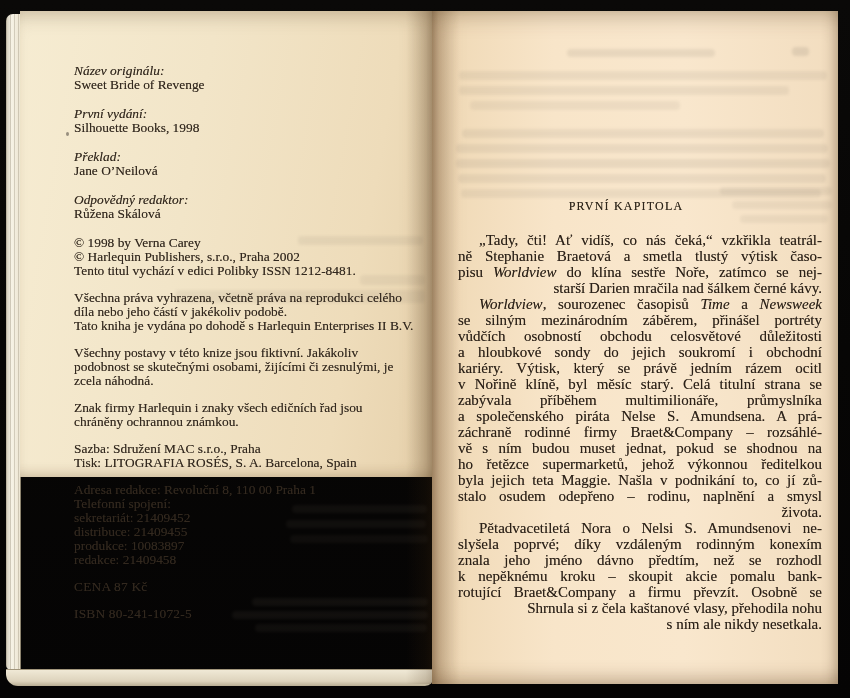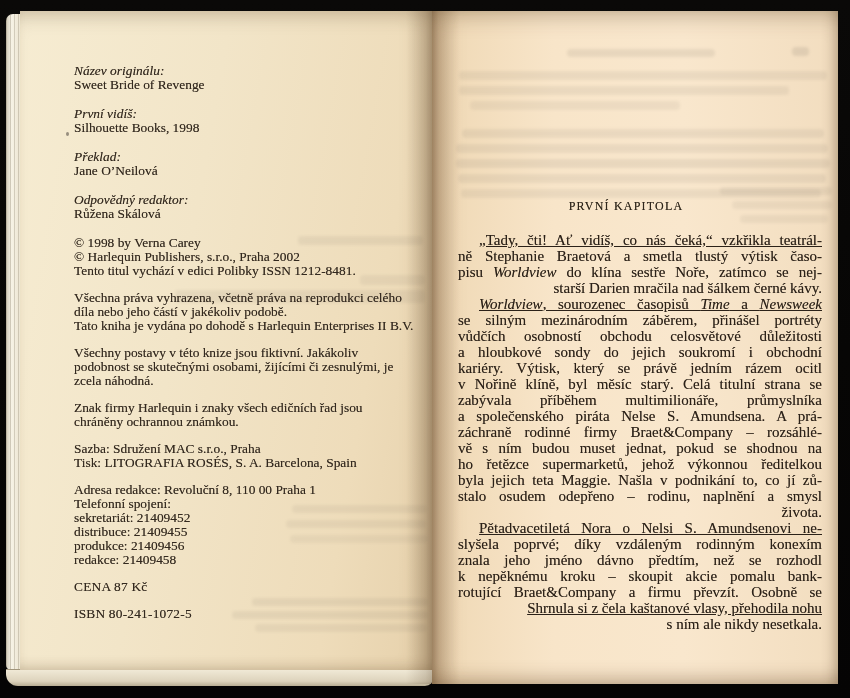--- a/index.html
+++ b/index.html
@@ -18,21 +18,21 @@
     border-right:1px solid #8d846f;
   }
   .bottom-edge{
     position:absolute;left:6px;top:669px;width:428px;height:16px;
     background:linear-gradient(180deg,#f0e9d6 0%,#ddd3bc 70%,#b8ad93 100%);
     border-top:1px solid #a2967c;
     border-radius:0 0 9px 12px;
   }
   .page{position:absolute;top:11px;}
   .page-left{
-    left:20px;width:412px;height:659px;
+    left:20px;width:412px;height:466px;
     background:linear-gradient(100deg,#f6ecd2 0%,#f2e5c8 40%,#eedcba 78%,#e7d2ad 97%);
     box-shadow:
       inset 0 16px 20px -12px rgba(70,45,20,.22),
       inset -20px 0 26px -14px rgba(95,60,25,.30),
       inset 0 -10px 14px -9px rgba(80,55,25,.25);
   }
   .page-right{
     left:432px;width:406px;height:673px;
     background:linear-gradient(90deg,#e2c8a5 0%,#f1dbb9 7%,#f8e5c9 30%,#f9e7cd 62%,#f2ddbf 100%);
     box-shadow:
@@ -69,21 +69,21 @@
     color:#2e261b;text-shadow:0 0 .5px rgba(46,38,27,.6);
   }
   .chapter-body{
     position:absolute;left:26px;top:221px;width:364px;
     font-size:15px;line-height:16px;color:#2b2118;
     text-shadow:0 0 .5px rgba(43,33,24,.5);
   }
   .bline{height:16px;}
   .bline.j{text-align:justify;text-align-last:justify;}
   .bline.l{text-align:right;}
-  .bline.ind{text-indent:21px;text-decoration:underline;}
+  .bline.ind{text-indent:21px;}
   .bline i{font-style:italic;margin-top:10px;}
   
   .ghost{
     position:absolute;background:#7a7062;border-radius:4px;
     filter:blur(1.5px);pointer-events:none;
   }
 </style>
 </head>
 <body>
 
@@ -102,21 +102,21 @@
       <div class="ghost" style="left: 155px; top: 279px; width: 250px; height: 13px; opacity: 0.1;"></div>
       <div class="ghost" style="left: 340px; top: 264px; width: 65px; height: 10px; opacity: 0.09;"></div>
       <div class="ghost" style="left: 278px; top: 225px; width: 125px; height: 9px; opacity: 0.1;"></div>
     <div class="stray-dot"></div>
     <div class="copy-text">
         <div class="block">
           <div class="line italic">Název originálu:</div>
           <div class="line">Sweet Bride of Revenge</div>
         </div>
         <div class="block">
-          <div class="line italic">První vidíš:</div>
+          <div class="line italic">První vydání:</div>
           <div class="line">Silhouette Books, 1998</div>
         </div>
         <div class="block">
           <div class="line italic">Překlad:</div>
           <div class="line">Jane O’Neilová</div>
         </div>
         <div class="block">
           <div class="line italic">Odpovědný redaktor:</div>
           <div class="line">Růžena Skálová</div>
         </div>
@@ -141,21 +141,21 @@
         </div>
         <div class="block">
           <div class="line">Sazba: Sdružení MAC s.r.o., Praha</div>
           <div class="line">Tisk: LITOGRAFIA ROSÉS, S. A. Barcelona, Spain</div>
         </div>
         <div class="block">
           <div class="line">Adresa redakce: Revoluční 8, 110 00 Praha 1</div>
           <div class="line">Telefonní spojení:</div>
           <div class="line">sekretariát: 21409452</div>
           <div class="line">distribuce: 21409455</div>
-          <div class="line">produkce: 21409456</div>
+          <div class="line">produkce: 10083897</div>
           <div class="line">redakce: 21409458</div>
         </div>
         <div class="block">
           <div class="line bold">CENA 87 Kč</div>
         </div>
         <div class="block">
           <div class="line bold">ISBN 80-241-1072-5</div>
         </div>
       </div>
   </div>

